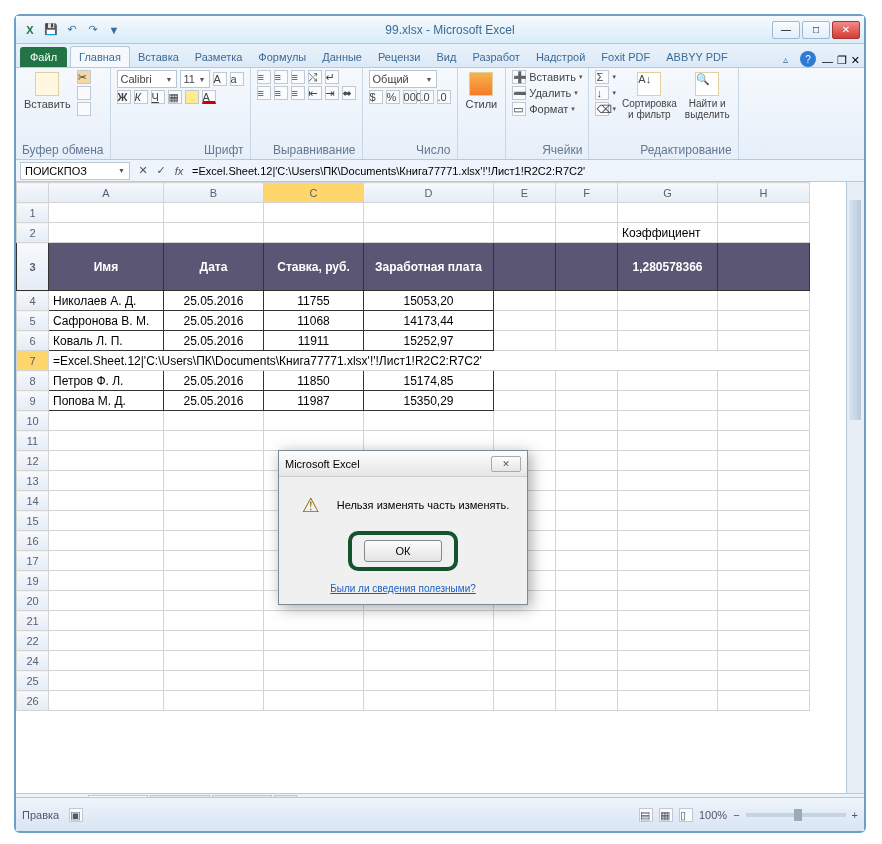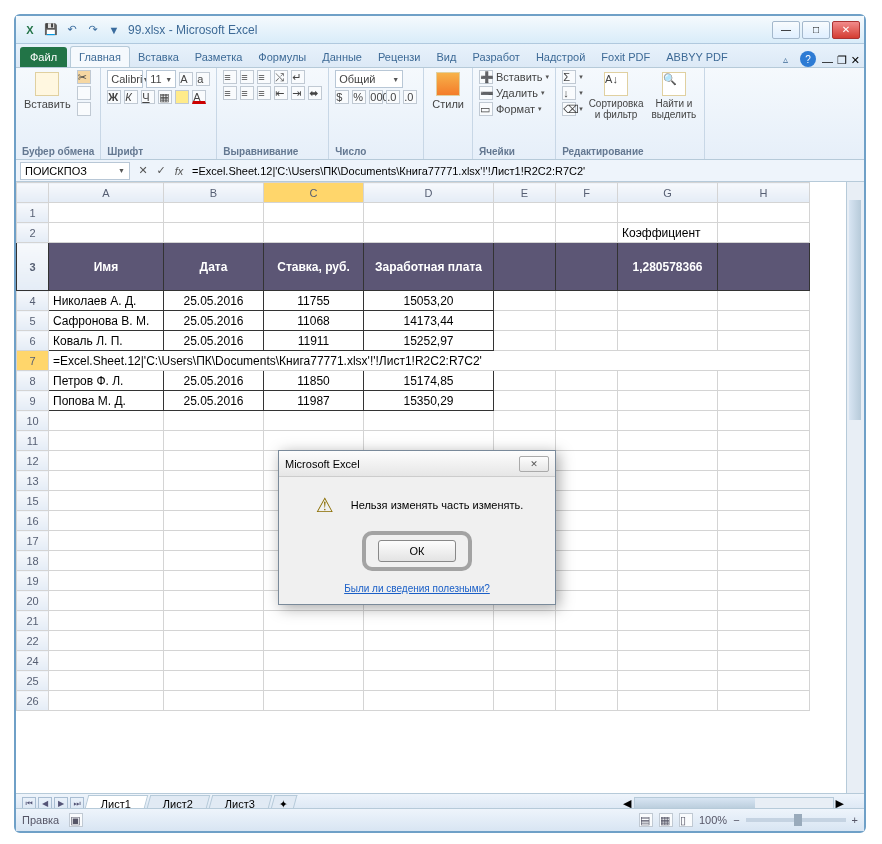--- a/index.html
+++ b/index.html
@@ -1,41 +1,41 @@
 <!DOCTYPE html>
 <html><head>
 <meta charset="utf-8">
 <style>
 * { box-sizing: border-box; margin: 0; padding: 0; font-family: "Segoe UI", Tahoma, sans-serif; }
 body { background: #fff; width: 882px; height: 844px; overflow: hidden; position: relative; }
 .outer-border { position: absolute; left: 14px; top: 14px; width: 852px; height: 819px; border: 2px solid #6fa0c7; border-radius: 6px; background: #fff; display: flex; flex-direction: column; }
 .titlebar { height: 28px; background: linear-gradient(#f5fafd,#d9ecf9); display: flex; align-items: center; border-bottom: 1px solid #b0c9de; }
 .qat { display: flex; align-items: center; gap: 5px; padding: 0 6px; }
 .qat .icon { width: 16px; height: 16px; display: flex; align-items: center; justify-content: center; font-size: 11px; color: #3a6c9e; }
-.title-text { flex: 1; font-size: 12px; color: #3d6a96; }
+.title-text { flex: 1; text-align: center; font-size: 12px; color: #3d6a96; }
 .winctrl { display: flex; gap: 2px; padding-right: 4px; }
 .winctrl .wbtn { width: 28px; height: 18px; border: 1px solid #a4b8cc; background: linear-gradient(#f8fbfd,#dfefff); border-radius: 2px; display: flex; align-items: center; justify-content: center; font-size: 10px; }
 .winctrl .close { background: linear-gradient(#f18b8b,#d43c32); color: #fff; border-color: #a33; }
 .ribbon-tabs { height: 24px; background: linear-gradient(#e8f2fb,#dce9f6); display: flex; align-items: flex-end; padding-left: 4px; border-bottom: 1px solid #b6cad9; font-size: 11px; }
 .ribbon-tabs .tab { padding: 4px 8px; color: #3d6a96; cursor: default; white-space: nowrap; }
 .ribbon-tabs .file-tab { background: #227447; color: #fff; border-radius: 3px 3px 0 0; padding: 4px 10px; margin-right: 3px; }
 .ribbon-tabs .active { background: #f5f9fd; border: 1px solid #b6cad9; border-bottom: none; border-radius: 3px 3px 0 0; color: #3d6a96; }
 .ribbon-tabs .spacer { flex: 1; }
 .ribbon-tabs .help-icon { width: 16px; height: 16px; background: #2d7bd4; color: #fff; border-radius: 50%; display: flex; align-items: center; justify-content: center; font-size: 10px; margin: 0 6px; }
 .ribbon-tabs .minimize-ribbon { padding: 2px 6px; color: #3d6a96; font-size: 10px; }
 .ribbon-body { height: 92px; background: linear-gradient(#f5f9fd,#e6eff9); border-bottom: 1px solid #b6cad9; display: flex; font-size: 11px; color: #444; }
 .ribbon-group { border-right: 1px solid #c8d7e6; padding: 2px 6px 0 6px; display: flex; flex-direction: column; justify-content: space-between; }
-.group-label { text-align: left; font-size: 10px; color: #647891; padding-bottom: 2px; white-space: nowrap; font-weight: bold; }
+.group-label { text-align: right; font-size: 12px; color: #647891; padding-bottom: 2px; white-space: nowrap; }
 .group-content { display: flex; gap: 4px; align-items: flex-start; flex: 1; }
 .big-btn { display: flex; flex-direction: column; align-items: center; gap: 2px; padding: 2px; }
 .big-btn .ic { width: 24px; height: 24px; background: #fff7e0; border: 1px solid #e0d0a0; }
 .stack { display: flex; flex-direction: column; gap: 2px; }
 .stack .row { display: flex; gap: 3px; align-items: center; }
 .mini-ic { width: 14px; height: 14px; border: 1px solid #c0c9d3; background: #f9fbfd; }
-.font-name { width: 36px; height: 18px; border: 1px solid #b8c7d6; background: #fff; font-size: 11px; padding: 0 3px; display: flex; align-items: center; justify-content: space-between; }
+.font-name { width: 60px; height: 18px; border: 1px solid #b8c7d6; background: #fff; font-size: 11px; padding: 0 3px; display: flex; align-items: center; justify-content: space-between; }
 .font-size { width: 30px; height: 18px; border: 1px solid #b8c7d6; background: #fff; font-size: 11px; padding: 0 3px; display: flex; align-items: center; justify-content: space-between; }
 .fmt-box { width: 68px; height: 18px; border: 1px solid #b8c7d6; background: #fff; font-size: 11px; padding: 0 3px; display: flex; align-items: center; justify-content: space-between; }
 .dd { font-size: 7px; color: #555; }
 .formula-bar { height: 22px; border-bottom: 1px solid #b6cad9; background: #eef4fb; display: flex; align-items: center; font-size: 11px; }
 .name-box { width: 110px; height: 18px; border: 1px solid #b8c7d6; background: #fff; margin-left: 4px; padding: 0 4px; display: flex; align-items: center; justify-content: space-between; }
 .fx-controls { display: flex; gap: 4px; margin-left: 6px; align-items: center; }
 .fx-controls span { width: 14px; text-align: center; color: #555; }
 .formula-text { flex: 1; padding-left: 6px; white-space: nowrap; overflow: hidden; }
 .sheet-area { flex: 1; position: relative; overflow: hidden; background: #fff; }
 .grid { position: absolute; left: 0; top: 0; border-collapse: collapse; font-size: 12px; }
@@ -53,33 +53,33 @@
 .edit-row td { white-space: nowrap; font-size: 12px; }
 .sheet-tabs { position: absolute; left: 0; bottom: 18px; right: 0; height: 20px; background: linear-gradient(#eef4fb,#d8e5f3); border-top: 1px solid #b6cad9; display: flex; align-items: center; font-size: 11px; }
 .sheet-tabs .nav { display: flex; gap: 2px; margin-left: 6px; }
 .sheet-tabs .nav span { width: 14px; height: 14px; border: 1px solid #a9bdd2; display: flex; align-items: center; justify-content: center; font-size: 8px; color: #557; }
 .sheet-tabs .tab { padding: 2px 14px; background: #e1eaf4; border: 1px solid #b6cad9; border-bottom: none; margin-left: 2px; transform: skewX(-15deg); }
 .sheet-tabs .tab span { display:inline-block; transform: skewX(15deg); }
 .sheet-tabs .tab.active { background: #fff; font-weight: normal; }
 .hscroll { margin-left: auto; display: flex; align-items: center; gap: 2px; margin-right: 20px; }
 .hscroll .track { width: 200px; height: 14px; background: #e8eef5; border: 1px solid #b6cad9; position: relative; }
 .hscroll .thumb { position: absolute; left: 0; width: 120px; height: 12px; background: linear-gradient(#d8e5f3,#b6cad9); }
-.status-bar { position: absolute; left: 0; bottom: 0; right: 0; height: 23px; background: linear-gradient(#eef4fb,#d8e5f3); border-top: 1px solid #b6cad9; display: flex; align-items: center; font-size: 11px; color: #556; padding: 0 6px; gap: 10px; }
+.status-bar { position: absolute; left: 0; bottom: 0; right: 0; height: 34px; background: linear-gradient(#eef4fb,#d8e5f3); border-top: 1px solid #b6cad9; display: flex; align-items: center; font-size: 11px; color: #556; padding: 0 6px; gap: 10px; }
 .status-bar .right { margin-left: auto; display: flex; align-items: center; gap: 6px; }
 .zoom-track { width: 100px; height: 4px; background: #c5d3e2; position: relative; }
 .zoom-thumb { position:absolute; left:48px; top:-4px; width:8px; height:12px; background:#9ab; }
 .vscroll { position:absolute; right:0; top:0; bottom:0; width:18px; background:#e8eef5; border-left:1px solid #b6cad9; }
 .vscroll .thumb { position:absolute; top:18px; left:2px; width:12px; height:220px; background:linear-gradient(90deg,#d8e5f3,#b6cad9); }
-.dialog { position:absolute; left:278px; top:450px; width:278px; background:#f0f0f0; border:1px solid #7a8a9a; box-shadow: 3px 3px 14px rgba(0,0,0,0.35); font-size:11px; }
+.dialog { position:absolute; left:278px; top:450px; width:250px; background:#f0f0f0; border:1px solid #7a8a9a; box-shadow: 3px 3px 14px rgba(0,0,0,0.35); font-size:11px; }
 .dialog .dtitle { height:26px; background:linear-gradient(#fdfdfd,#e6e6e6); display:flex; align-items:center; justify-content:space-between; padding:0 6px; border-bottom:1px solid #ccc; }
 .dialog .dclose { width:30px; height:16px; border:1px solid #aaa; border-radius:2px; display:flex; align-items:center; justify-content:center; font-size:9px; color:#555; background:linear-gradient(#fdfdfd,#e6e6e6); }
 .dialog .dbody { padding:14px 10px 10px 10px; display:flex; flex-direction:column; align-items:center; gap:12px; }
 .dialog .drow { display:flex; align-items:center; gap:12px; }
 .warn-ic { width:28px; height:28px; display:flex; align-items:center; justify-content:center; color:#8a6d00; font-size:20px; }
-.dialog .ok-wrap { border:4px solid #a3a3a3; border-radius:10px; padding:5px 12px; }
+.dialog .ok-wrap { border:4px solid #14532d; border-radius:10px; padding:5px 12px; }
 .dialog button { width:78px; height:22px; border:1px solid #888; background:linear-gradient(#fdfdfd,#e3e3e3); border-radius:3px; font-size:11px; }
 .dialog a { color:#1a5fc7; font-size:10px; }
 </style>
 </head>
 <body>
 
 <div class="outer-border">
   <div class="titlebar">
     <div class="qat">
       <span class="icon" style="color:#227447;font-weight:bold">X</span>
@@ -414,20 +414,31 @@
             <td></td>
             <td></td>
             <td></td>
             <td></td>
             <td></td>
             <td></td>
             <td></td>
             <td></td>
           </tr>
           <tr>
+            <td class="rowh">14</td>
+            <td></td>
+            <td></td>
+            <td></td>
+            <td></td>
+            <td></td>
+            <td></td>
+            <td></td>
+            <td></td>
+          </tr>
+          <tr>
             <td class="rowh">15</td>
             <td></td>
             <td></td>
             <td></td>
             <td></td>
             <td></td>
             <td></td>
             <td></td>
             <td></td>
           </tr>
@@ -437,31 +448,20 @@
             <td></td>
             <td></td>
             <td></td>
             <td></td>
             <td></td>
             <td></td>
             <td></td>
           </tr>
           <tr>
             <td class="rowh">17</td>
-            <td></td>
-            <td></td>
-            <td></td>
-            <td></td>
-            <td></td>
-            <td></td>
-            <td></td>
-            <td></td>
-          </tr>
-          <tr>
-            <td class="rowh">18</td>
             <td></td>
             <td></td>
             <td></td>
             <td></td>
             <td></td>
             <td></td>
             <td></td>
             <td></td>
           </tr>
           <tr>

